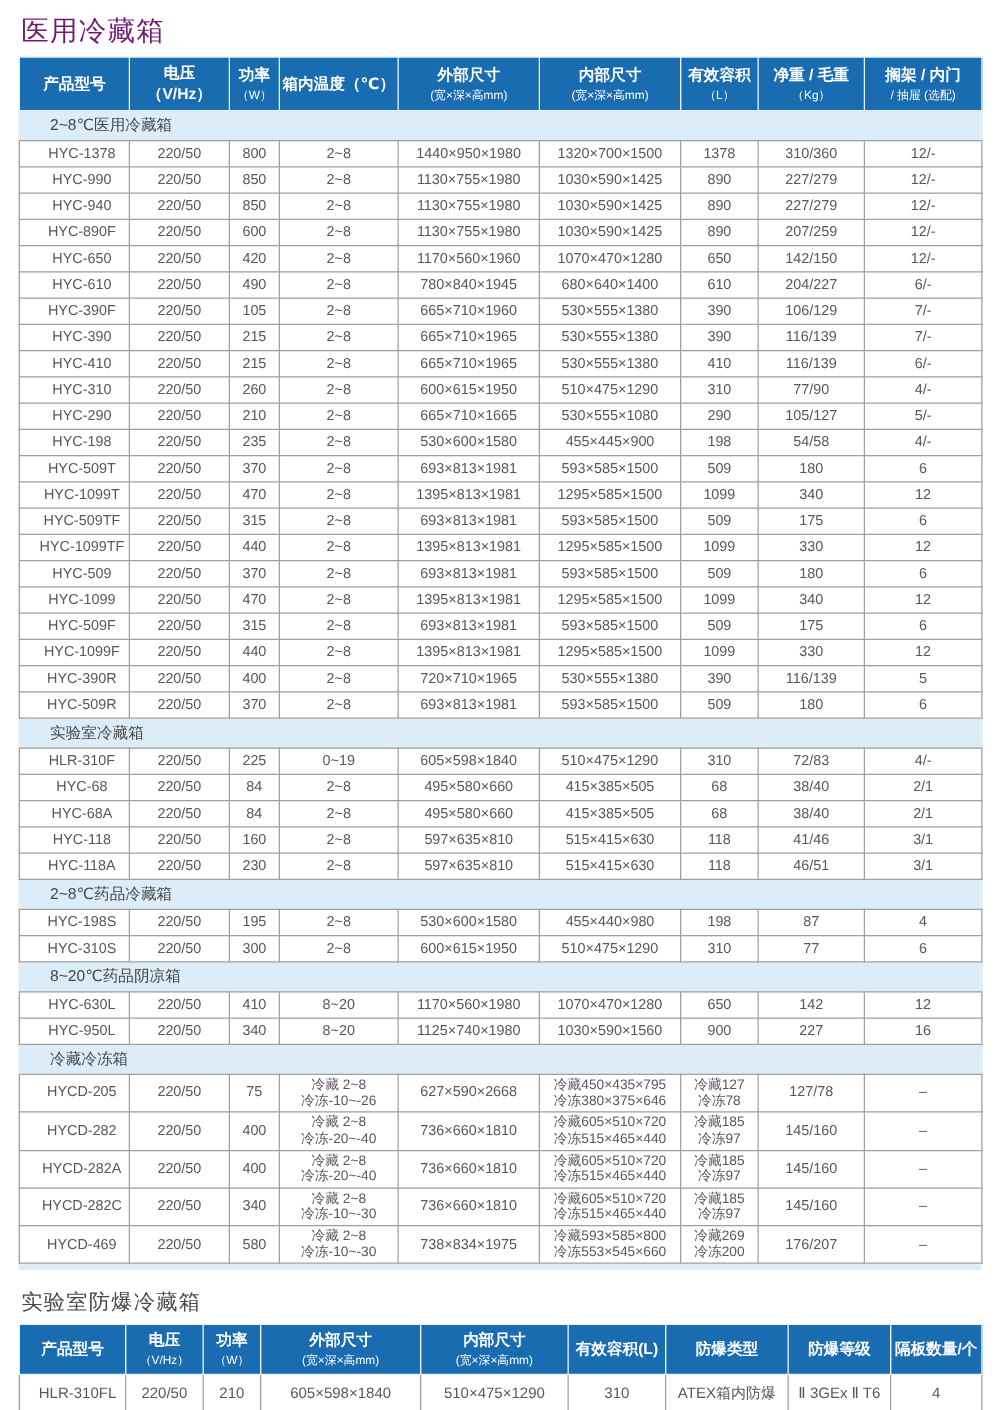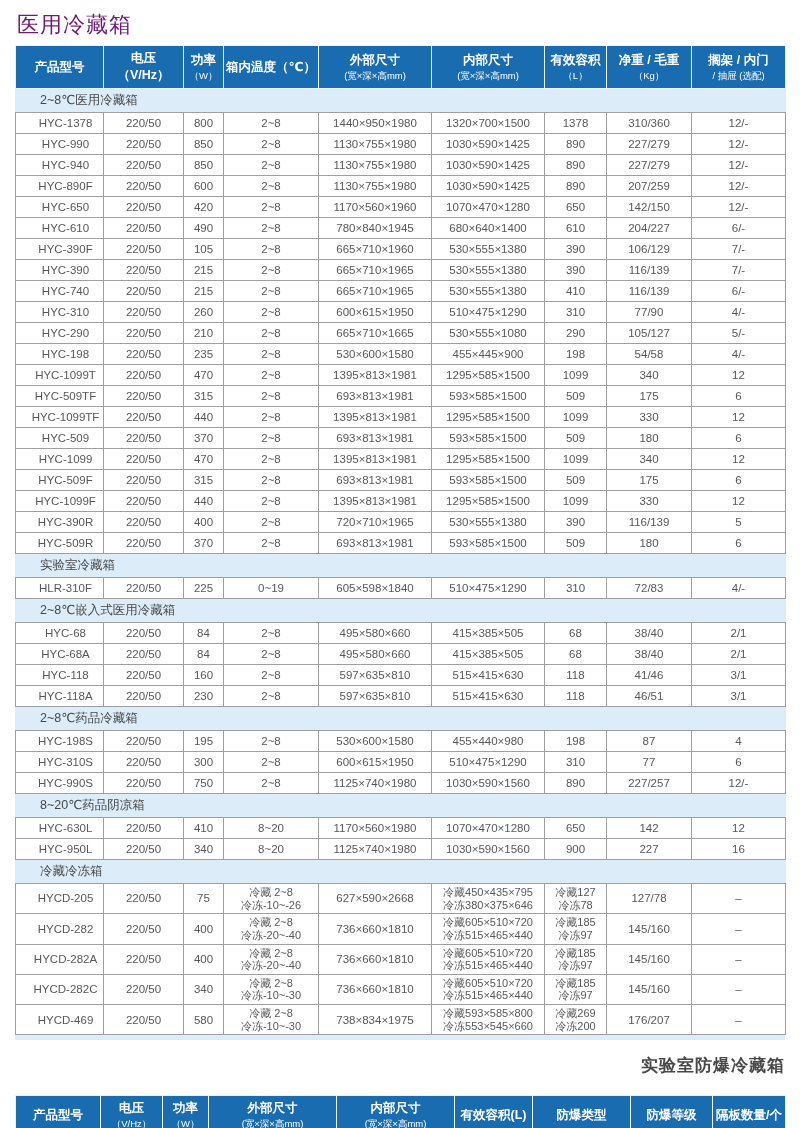--- a/index.html
+++ b/index.html
@@ -1,21 +1,21 @@
 <!DOCTYPE html>
 <html style="--blue: #1a6cb1; --section-bg: #dcecf8;"><head>
 <meta charset="utf-8">
 <style>
   * { box-sizing: border-box; margin: 0; padding: 0; }
   html,body { width: 800px; background: #fff; font-family: "Liberation Sans", "DejaVu Sans", sans-serif; }
   body { height: 1128px; overflow: hidden; }
   .page { padding: 8px 15px 0 15px; }
 
   .main-title { font-size: 22px; font-weight: normal; color: #701a75; letter-spacing: 1px; margin: 2px 0 5px 2px; }
-  .sub-title  { font-size: 17px; font-weight: bold; color: #474747; letter-spacing: 1px; margin: 14px 0 18px 2px; text-align: right; }
+  .sub-title  { font-size: 17px; font-weight: normal; color: #474747; letter-spacing: 1px; margin: 14px 0 6px 2px; }
 
   .tablewrap { background: var(--section-bg); padding-bottom: 5px; }
 
   table { border-collapse: collapse; table-layout: fixed; width: 770px; }
 
   th { background: var(--blue); color: #fff; border: 1px solid #eaf3fa; vertical-align: middle;
        font-size: 12.5px; font-weight: bold; padding: 4px 1px; height: 34px; }
   th .h2 { font-size: 9.5px; font-weight: normal; margin-top: 1px; }
 
   td { border: 1px solid #9f9f9f; background: #fff; color: #57585a; font-size: 11.5px;
@@ -176,21 +176,21 @@
             <td>220/50</td>
             <td>215</td>
             <td>2~8</td>
             <td>665×710×1965</td>
             <td>530×555×1380</td>
             <td>390</td>
             <td>116/139</td>
             <td>7/-</td>
           </tr>
           <tr>
-            <td class="model">HYC-740</td>
+            <td class="model">HYC-410</td>
             <td>220/50</td>
             <td>215</td>
             <td>2~8</td>
             <td>665×710×1965</td>
             <td>530×555×1380</td>
             <td>410</td>
             <td>116/139</td>
             <td>6/-</td>
           </tr>
           <tr>
@@ -218,20 +218,31 @@
           <tr>
             <td class="model">HYC-198</td>
             <td>220/50</td>
             <td>235</td>
             <td>2~8</td>
             <td>530×600×1580</td>
             <td>455×445×900</td>
             <td>198</td>
             <td>54/58</td>
             <td>4/-</td>
+          </tr>
+          <tr>
+            <td class="model">HYC-509T</td>
+            <td>220/50</td>
+            <td>370</td>
+            <td>2~8</td>
+            <td>693×813×1981</td>
+            <td>593×585×1500</td>
+            <td>509</td>
+            <td>180</td>
+            <td>6</td>
           </tr>
           <tr>
             <td class="model">HYC-1099T</td>
             <td>220/50</td>
             <td>470</td>
             <td>2~8</td>
             <td>1395×813×1981</td>
             <td>1295×585×1500</td>
             <td>1099</td>
             <td>340</td>
@@ -332,23 +343,20 @@
             <td class="model">HLR-310F</td>
             <td>220/50</td>
             <td>225</td>
             <td>0~19</td>
             <td>605×598×1840</td>
             <td>510×475×1290</td>
             <td>310</td>
             <td>72/83</td>
             <td>4/-</td>
           </tr>
-          <tr class="section">
-            <td colspan="9">2~8℃嵌入式医用冷藏箱</td>
-          </tr>
           <tr>
             <td class="model">HYC-68</td>
             <td>220/50</td>
             <td>84</td>
             <td>2~8</td>
             <td>495×580×660</td>
             <td>415×385×505</td>
             <td>68</td>
             <td>38/40</td>
             <td>2/1</td>
@@ -403,31 +411,20 @@
           <tr>
             <td class="model">HYC-310S</td>
             <td>220/50</td>
             <td>300</td>
             <td>2~8</td>
             <td>600×615×1950</td>
             <td>510×475×1290</td>
             <td>310</td>
             <td>77</td>
             <td>6</td>
-          </tr>
-          <tr>
-            <td class="model">HYC-990S</td>
-            <td>220/50</td>
-            <td>750</td>
-            <td>2~8</td>
-            <td>1125×740×1980</td>
-            <td>1030×590×1560</td>
-            <td>890</td>
-            <td>227/257</td>
-            <td>12/-</td>
           </tr>
           <tr class="section">
             <td colspan="9">8~20℃药品阴凉箱</td>
           </tr>
           <tr>
             <td class="model">HYC-630L</td>
             <td>220/50</td>
             <td>410</td>
             <td>8~20</td>
             <td>1170×560×1980</td>

